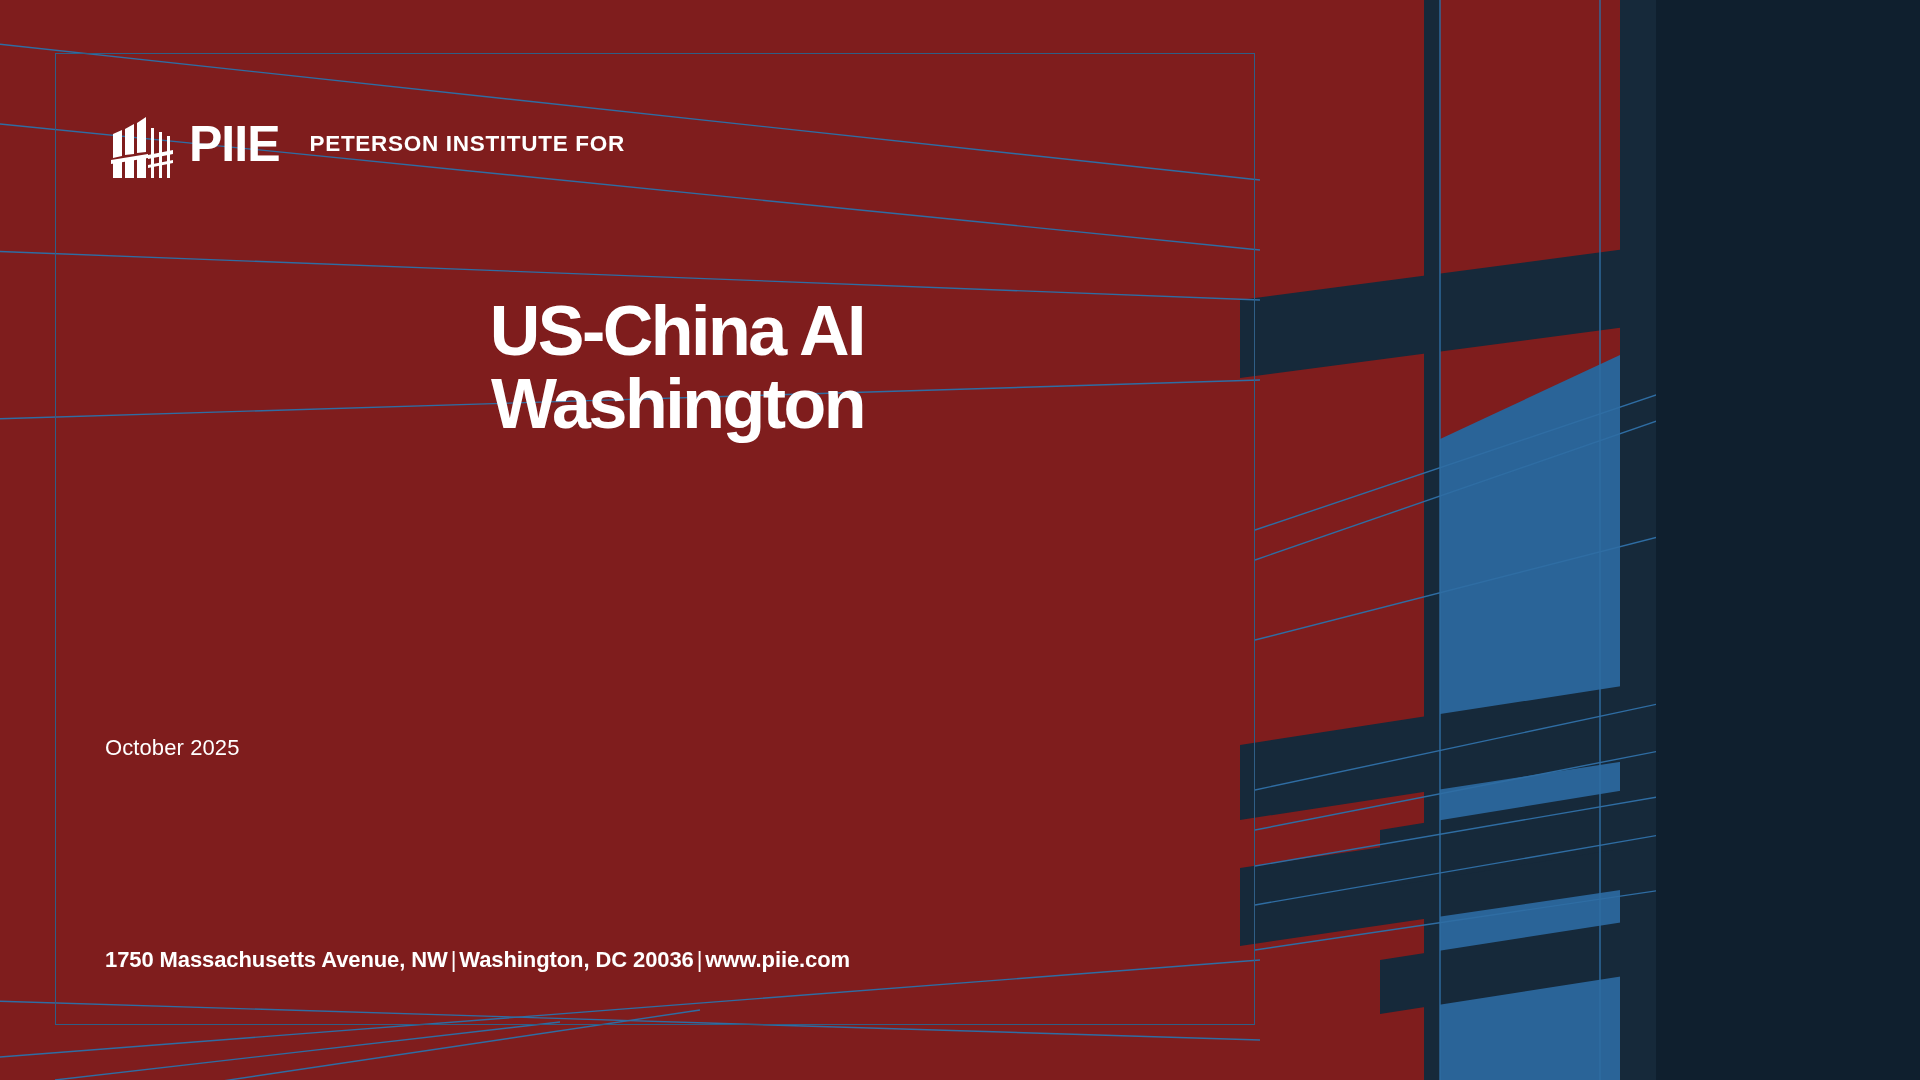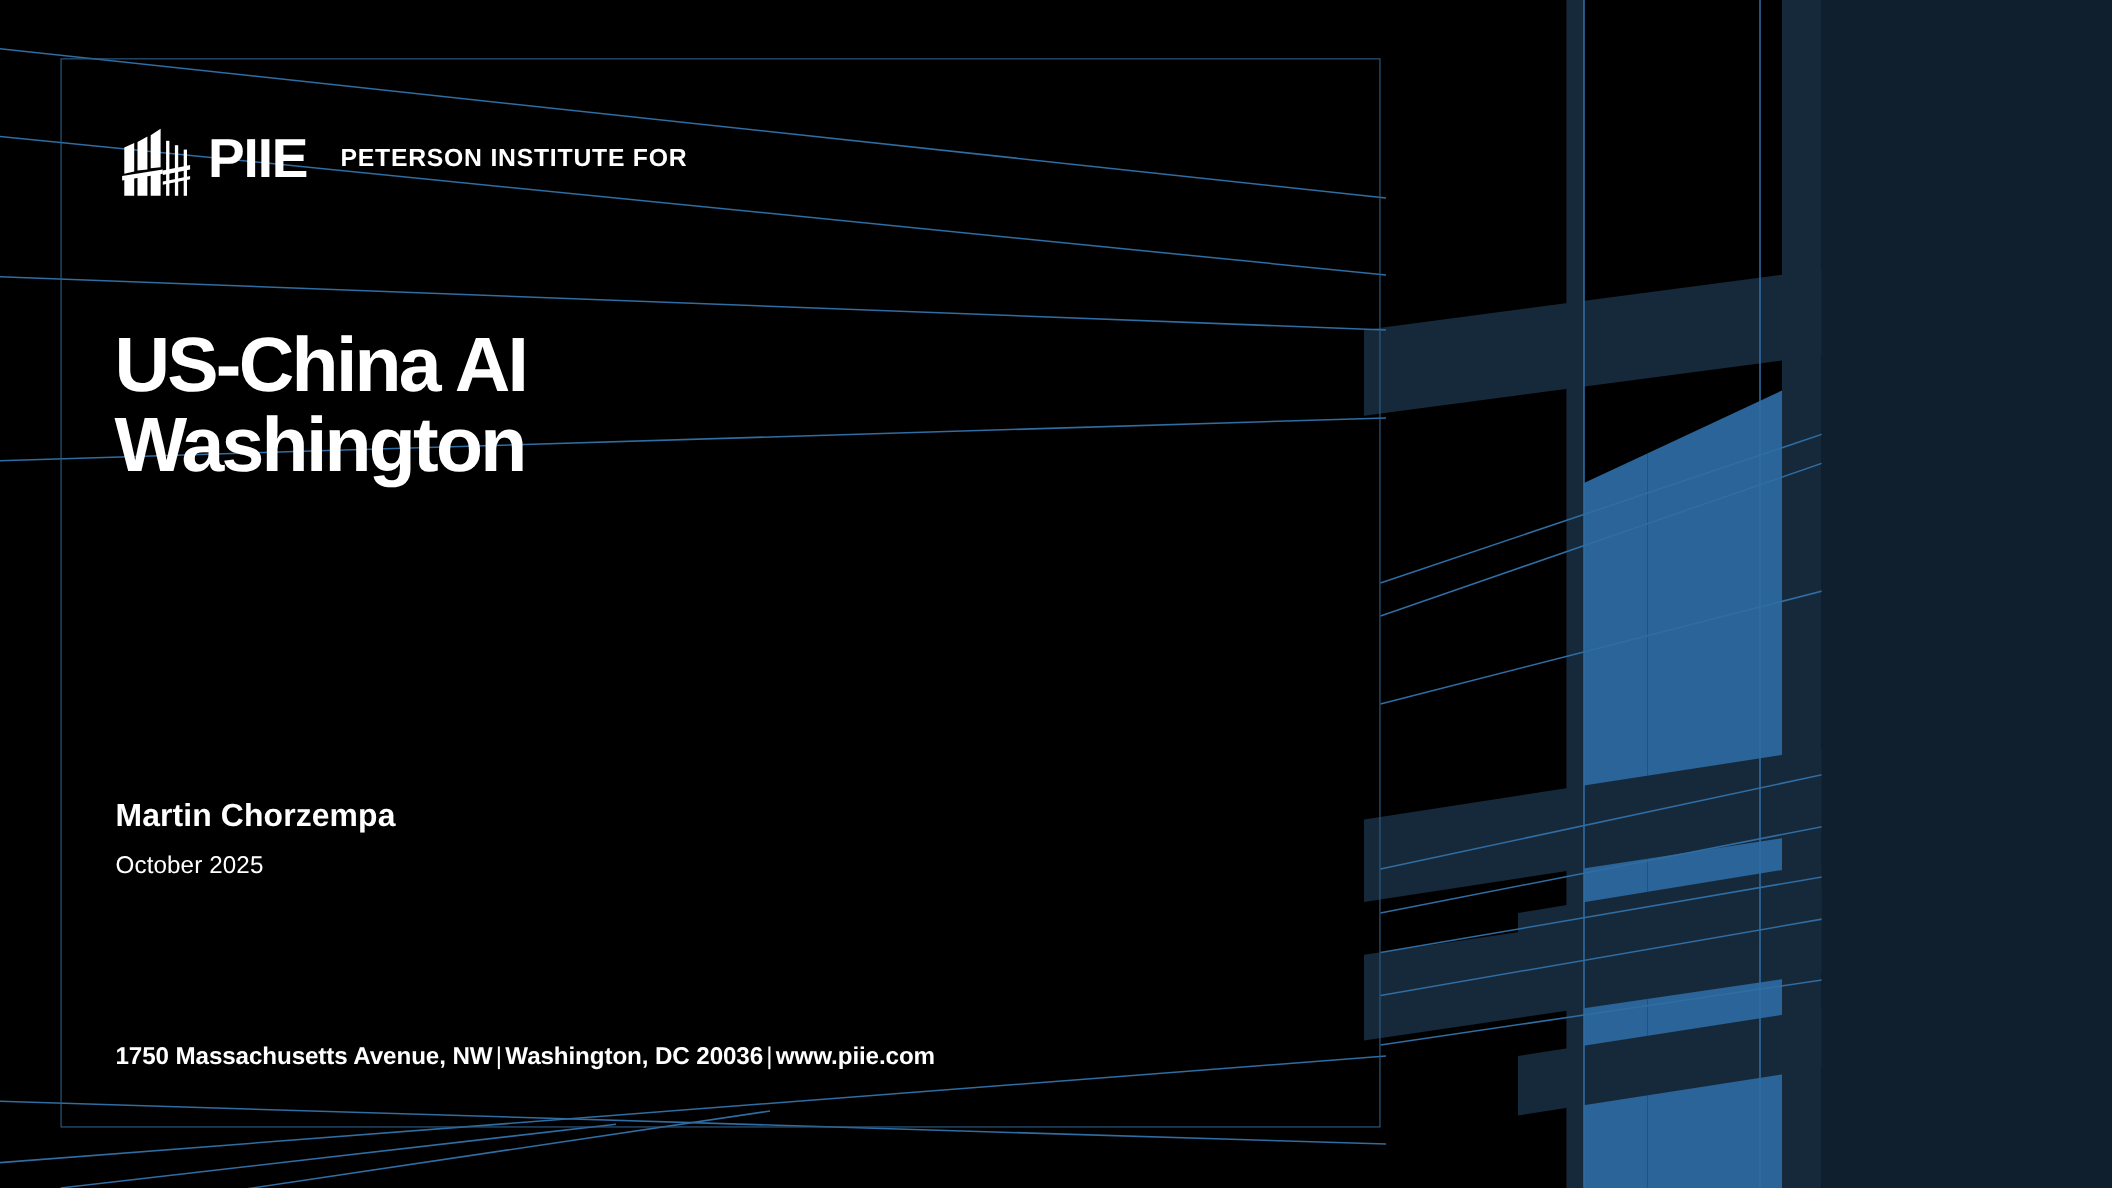--- a/index.html
+++ b/index.html
@@ -9,22 +9,23 @@
     background: #0f1f2e;
   }
   body {
     font-family: "Liberation Sans", sans-serif;
   }
 
   #slide {
     position: relative;
     width: 1656px;
     height: 1080px;
-    background: #000000;
+    background: #7f1d1d;
     overflow: hidden;
+    text-align: right;
   }
 
   
   #bg-art {
     position: absolute;
     inset: 0;
     width: 1920px;
     height: 1080px;
     pointer-events: none;
   }
@@ -230,21 +231,20 @@
       <span>PETERSON INSTITUTE FOR</span>
     </div>
   </div>
 
   <h1 id="title">
     <span class="line">US-China AI</span>
     <span class="line">Washington</span>
   </h1>
 
   <div id="byline">
-    <div id="author">Martin Chorzempa</div>
     <div id="date">October 2025</div>
   </div>
 
   <div id="footer">
     <span class="addr">1750 Massachusetts Avenue, NW</span><span class="sep">|</span><span class="rest">Washington, DC 20036</span><span class="sep">|</span><span class="rest">www.piie.com</span>
   </div>
 
 </div>
 
 </body></html>

